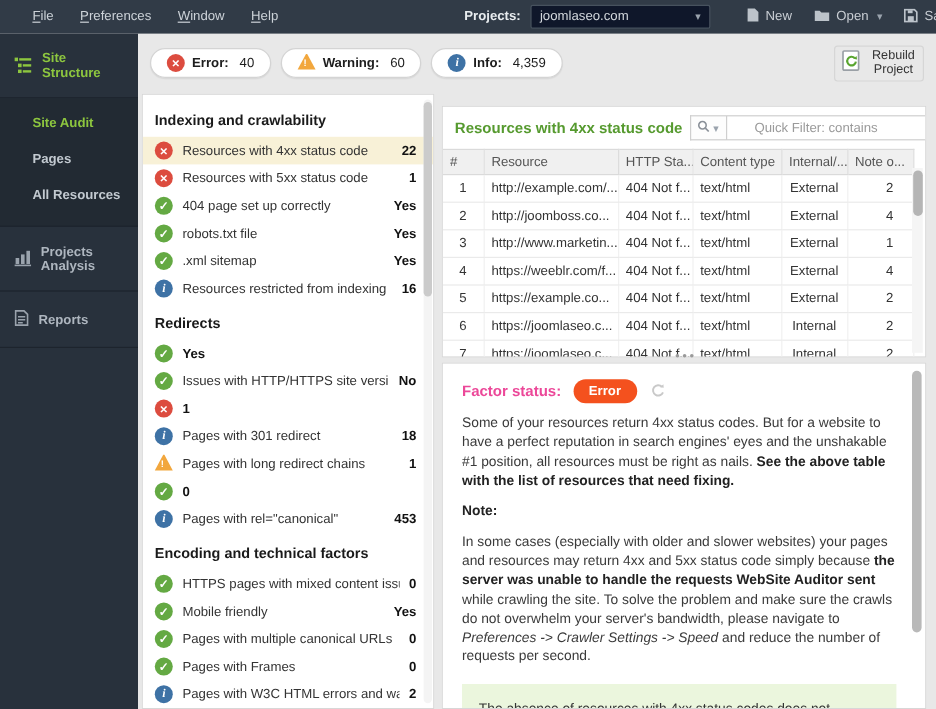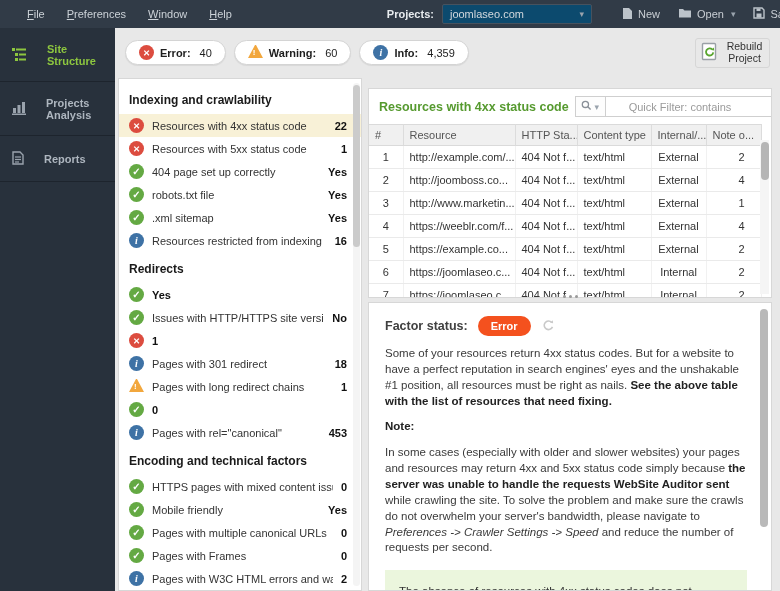--- a/index.html
+++ b/index.html
@@ -7,32 +7,32 @@
               font-family:"Liberation Sans", sans-serif; font-size:11px; color:#333; }
 
   
   .menubar { position:absolute; left:0; top:0; width:780px; height:28px; background:#313b47;
              display:flex; align-items:center; z-index:30; }
   .menu-items { display:flex; gap:4px; padding-left:18px; }
   .menu-item { color:#ccd2d8; padding:4px 9px; cursor:default; }
   .menu-item u { text-decoration:underline; }
   .projects-wrap { display:flex; align-items:center; margin-left:120px; gap:8px; }
   .projects-label { color:#e8ecef; font-weight:bold;padding-left:26px; }
-  .project-select { width:150px; height:20px; background:#0c4a6e; border:1px solid #47525e;
+  .project-select { width:150px; height:20px; background:#0f172a; border:1px solid #47525e;
                     border-radius:2px; color:#d3d8dd; display:flex; align-items:center;
                     padding:0 7px; justify-content:space-between; }
   .chev { color:#9aa3ad; font-size:9px; }
   .top-actions { display:flex; align-items:center; margin-left:22px; gap:4px; }
   .top-btn { display:flex; align-items:center; gap:5px; color:#c9ced4; padding:4px 7px; }
   .top-btn svg { color:#bcc3ca; }
   .top-btn .chev { margin-left:2px; }
 
   
   .sidebar { position:absolute; left:0; top:28px; width:115px; bottom:0; background:#28313c; z-index:20; }
-  .side-group-header { display:flex; align-items:center; gap:20px; padding:15px 10px 14px 12px;
+  .side-group-header { display:flex; align-items:center; gap:8px; padding:15px 10px 14px 12px;
                        color:#aeb6bf; font-weight:bold; border-bottom:1px solid #1d242d; }
   .side-group-header.active { color:#8dc63f; }
   .side-sub { background:#222a33; border-bottom:1px solid #1d242d; padding:6px 0 10px 0; }
   .side-sub-item { padding:9px 10px 9px 27px; color:#c3cad1; font-weight:bold; cursor:pointer; }
   .side-sub-item.active { color:#8dc63f; }
 
   
   .badge-row { position:absolute; left:125px; top:40px; display:flex; gap:8px; z-index:10; }
   .pill { display:flex; align-items:center; gap:6px; background:#fff; border:1px solid #d4d4d4;
           border-radius:13px; height:25px; padding:0 13px; box-shadow:0 1px 1px rgba(0,0,0,.07); }
@@ -90,21 +90,21 @@
 
   
   .splitter { position:absolute; left:368px; top:292px; width:404px; height:9px; display:flex;
               align-items:center; justify-content:center; gap:3px; cursor:row-resize; }
   .splitter i { width:3px; height:3px; background:#9a9a9a; border-radius:50%; }
 
   
   .rb-card { position:absolute; left:368px; top:302px; width:404px; bottom:0; background:#fff;
              border:1px solid #d7d7d7; overflow:hidden; padding:13px 24px 10px 16px; }
   .factor-line { display:flex; align-items:center; gap:10px; margin-bottom:4px; }
-  .factor-label { font-weight:bold; font-size:12.5px; color:#404040; }
+  .factor-label { font-weight:bold; font-size:12.5px; color:#ec4899; }
   .factor-pill { background:#f4511e; color:#fff; font-weight:bold; font-size:11px; border-radius:12px;
                  padding:4px 13px; }
   .para { font-size:11.5px; line-height:1.38; color:#3a3a3a; margin-top:10px; }
   .para b { color:#222; }
   .note-box { background:#ebf6dd; padding:14px 14px; margin-top:14px; font-size:11.5px; line-height:1.38; }
   .rb-scroll { position:absolute; right:3px; top:4px; width:9px; bottom:4px; }
   .rb-scroll .thumb { position:absolute; top:2px; left:0.5px; width:8px; height:218px; background:#b9b9b9; border-radius:4px; }
 </style>
 </head>
 <body>
@@ -154,20 +154,25 @@
       <span style="color: rgb(141, 198, 63);"><svg width="15" height="14" viewBox="0 0 15 14">
           <rect x="0" y="1" width="3" height="3" fill="currentColor"></rect>
           <rect x="4" y="1.5" width="10" height="2" fill="currentColor"></rect>
           <rect x="3" y="6" width="3" height="3" fill="currentColor"></rect>
           <rect x="7" y="6.5" width="7" height="2" fill="currentColor"></rect>
           <rect x="3" y="11" width="3" height="3" fill="currentColor"></rect>
           <rect x="7" y="11.5" width="7" height="2" fill="currentColor"></rect>
         </svg></span>
       <span>Site Structure</span>
     </div>
+    <div class="side-sub">
+      <div class="side-sub-item active">Site Audit</div>
+      <div class="side-sub-item">Pages</div>
+      <div class="side-sub-item">All Resources</div>
+    </div>
     <div class="side-group-header">
       <span style="color: rgb(154, 163, 173);"><svg width="14" height="14" viewBox="0 0 14 14">
           <rect x="1" y="7" width="3" height="5" fill="currentColor"></rect>
           <rect x="5.5" y="4" width="3" height="8" fill="currentColor"></rect>
           <rect x="10" y="1" width="3" height="11" fill="currentColor"></rect>
           <rect x="0" y="12.5" width="14" height="1.5" fill="currentColor"></rect>
         </svg></span>
       <span>Projects Analysis</span>
     </div>
     <div class="side-group-header">

